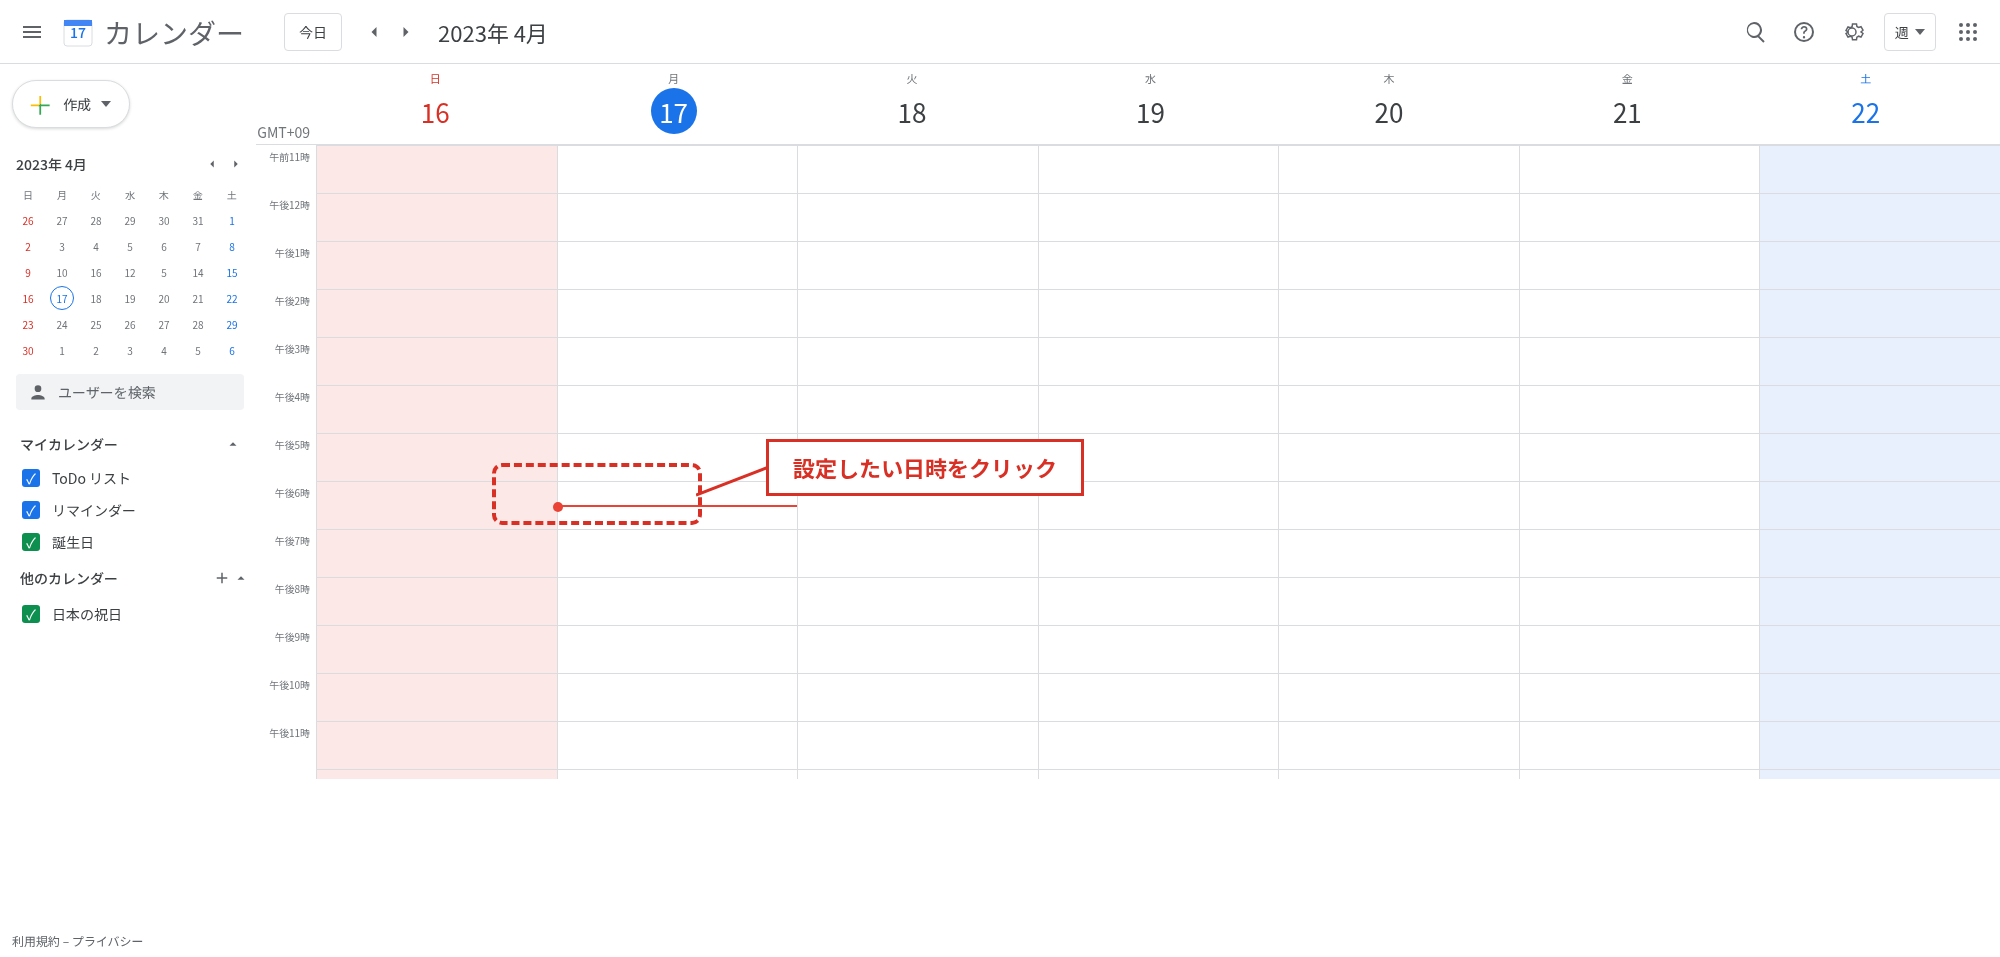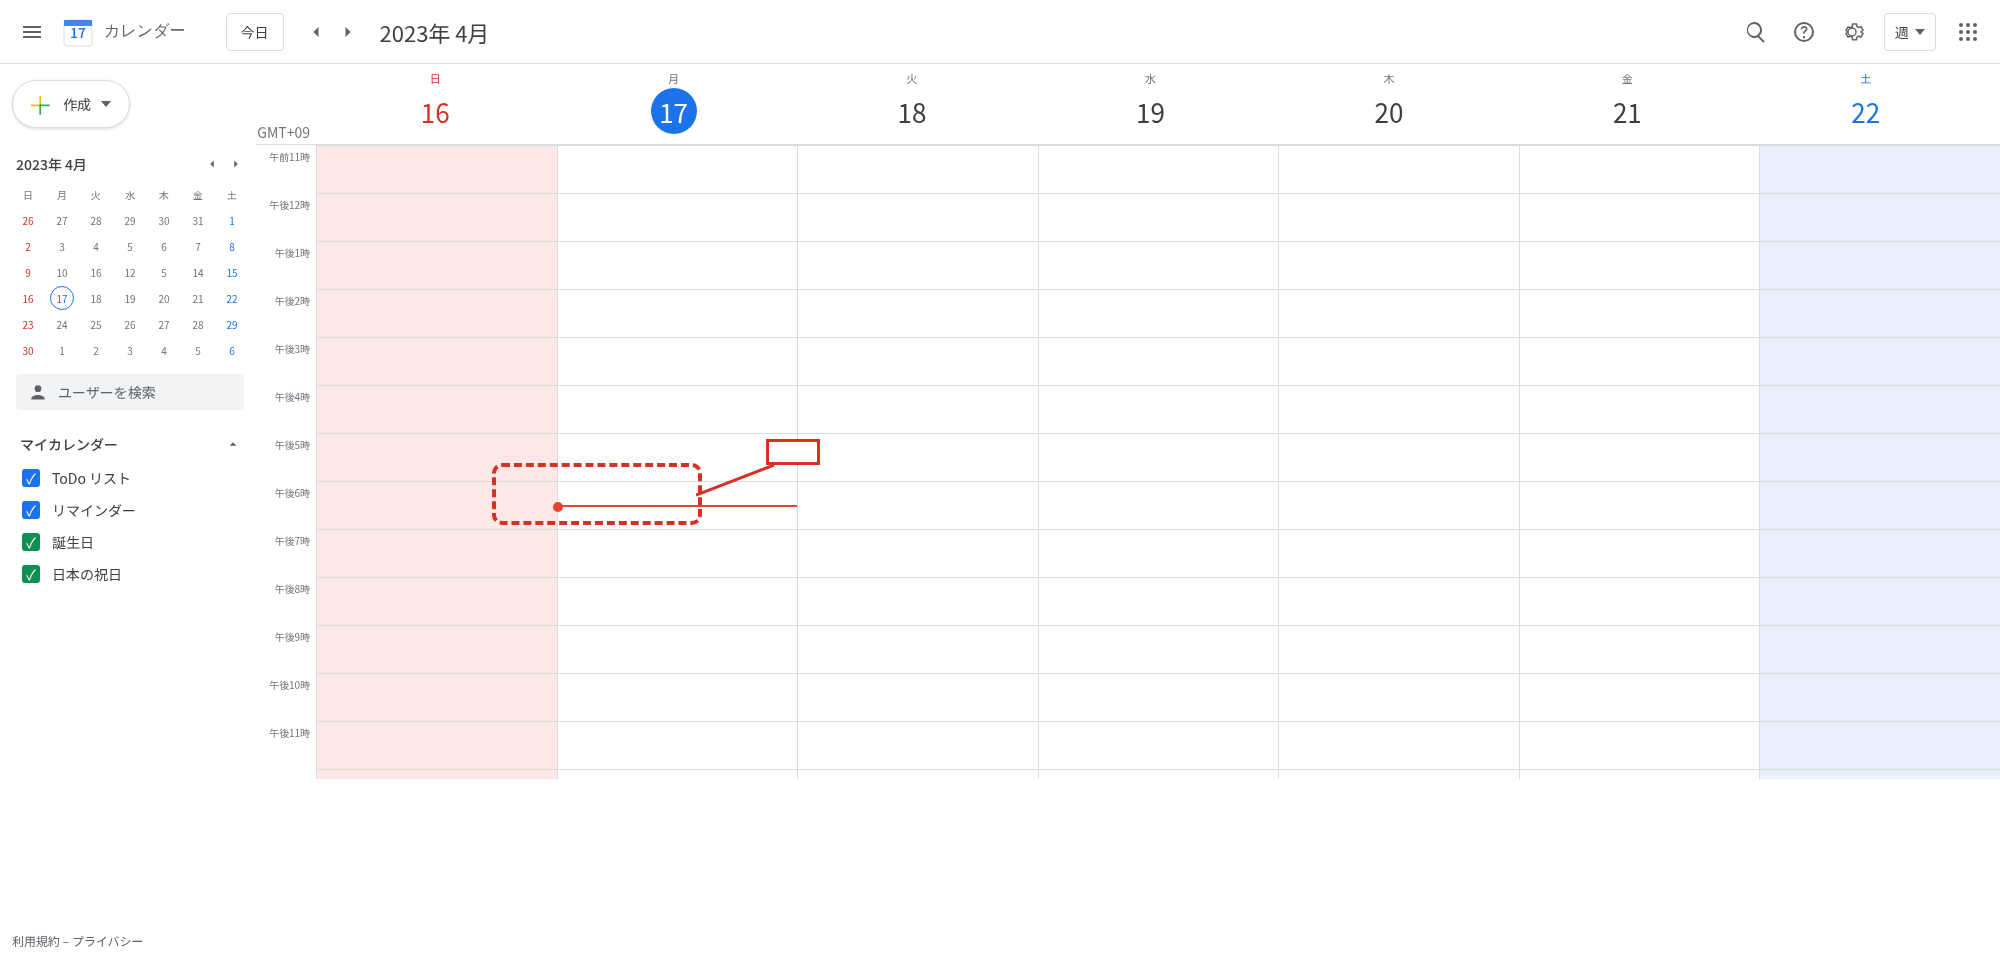--- a/index.html
+++ b/index.html
@@ -5,21 +5,21 @@
 * { margin: 0; padding: 0; box-sizing: border-box; font-family: "Noto Sans JP", "Hiragino Sans", Arial, sans-serif; }
 html, body { height: 100%; width: 100%; background: #fff; color: #3c4043; }
 .root { display: flex; flex-direction: column; height: 100vh; }
 
 
 .topbar { display: flex; align-items: center; height: 64px; padding: 0 8px; border-bottom: 1px solid #dadce0; }
 .icon-btn { width: 48px; height: 48px; display: flex; align-items: center; justify-content: center; border: none; background: none; border-radius: 50%; cursor: pointer; color: #5f6368; }
 .logo-wrap { display: flex; align-items: center; margin: 0 8px 0 4px; }
 .logo-box { position: relative; width: 36px; height: 36px; margin-right: 8px; }
 .logo-date { position: absolute; inset: 0; display: flex; align-items: center; justify-content: center; font-size: 14px; font-weight: 500; color: #1a73e8; }
-.app-title { font-size: 16px; color: #5f6368; font-family: Liberation Mono, monospace; }
+.app-title { font-size: 28px; color: #5f6368; }
 .today-btn { margin: 0 16px 0 32px; padding: 8px 14px; border: 1px solid #dadce0; border-radius: 4px; background: #fff; font-size: 14px; color: #3c4043; cursor: pointer; }
 .nav-arrow { width: 32px; height: 32px; display: flex; align-items: center; justify-content: center; background: none; border: none; color: #5f6368; cursor: pointer; border-radius: 50%; }
 .date-title { margin-left: 16px; font-size: 22px; color: #3c4043; }
 .spacer { flex: 1; }
 .view-select { display: flex; align-items: center; gap: 6px; padding: 8px 10px; border: 1px solid #dadce0; border-radius: 4px; font-size: 14px; color: #3c4043; cursor: pointer; margin: 0 8px; }
 
 
 .body { flex: 1; display: flex; overflow: hidden; }
 
 
@@ -243,20 +243,31 @@
           <div class="cal-item">
             <span class="cal-check" style="background:#1a73e8">✓</span>
             <span>リマインダー</span>
           </div>
           <div class="cal-item">
             <span class="cal-check" style="background:#0d904f">✓</span>
             <span>誕生日</span>
           </div>
         </div>
 
+      <div class="other-head">
+        <span class="section-title">他のカレンダー</span>
+        <button class="mini-nav">
+            <svg width="18" height="18" viewBox="0 0 24 24" fill="#5f6368">
+              <path d="M11 5h2v6h6v2h-6v6h-2v-6H5v-2h6z"></path>
+            </svg>
+          </button>
+        <svg width="14" height="14" viewBox="0 0 24 24" fill="#5f6368">
+            <path d="M6 15l6-6 6 6"></path>
+          </svg>
+      </div>
       <div id="other-cals">
           <div class="cal-item">
             <span class="cal-check" style="background:#0d904f">✓</span>
             <span>日本の祝日</span>
           </div>
         </div>
 
       <div class="footer-link">利用規約 – プライバシー</div>
     </div>
 
@@ -429,17 +440,18 @@
                 <div class="hour-line" style="top: 624px;"></div>
               </div>
             </div>
         </div>
 
         <div class="anno-dashed" style="left:236px; top:318px; width:210px; height:62px;"></div>
         <svg class="anno-connector" style="left:440px; top:310px; width:80px; height:50px;">
             <path d="M78 10 L0 40"></path>
           </svg>
         <div class="anno-callout" style="left:510px; top:294px;">
+          <div class="anno-text">設定したい日時をクリック</div>
         </div>
       </div>
     </div>
   </div>
 </div>
 
 </body></html>

